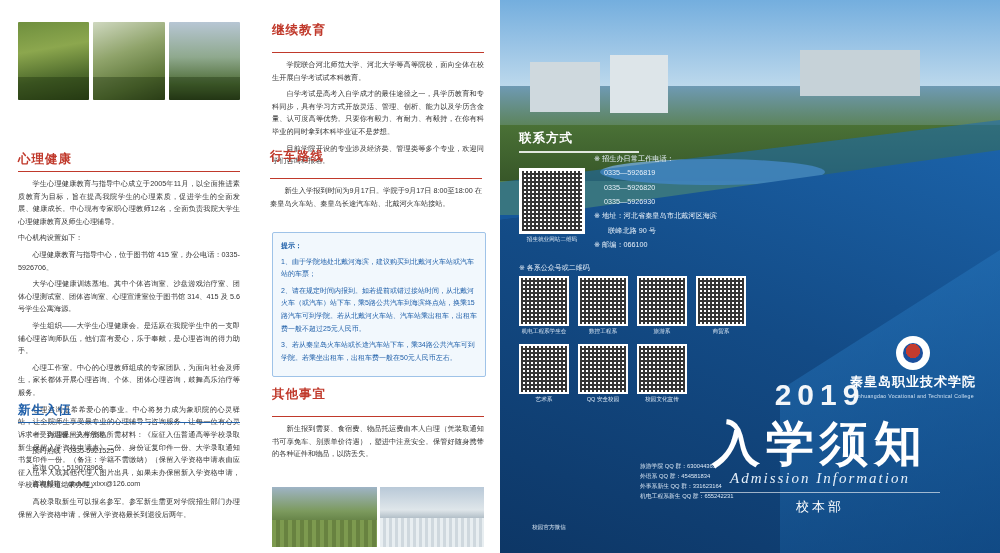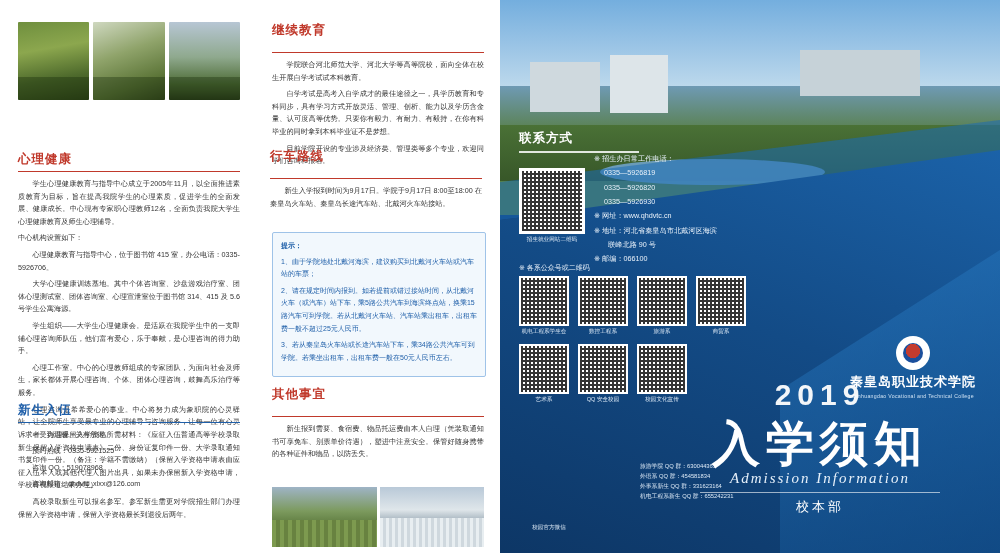--- a/index.html
+++ b/index.html
@@ -197,21 +197,20 @@
       <div class="qr-inner"></div>
     </div>
     <div class="qr-cap">招生就业网站二维码</div>
   </div>
 
   <div class="c-text" style="position:absolute;left:594px;top:152px;width:225px;">
     <div>※ 招生办日常工作电话：</div>
     <div style="padding-left:10px;">0335—5926819</div>
     <div style="padding-left:10px;">0335—5926820</div>
     <div style="padding-left:10px;">0335—5926930</div>
-    <div>※ 网址：www.qhdvtc.cn</div>
     <div>※ 地址：河北省秦皇岛市北戴河区海滨</div>
     <div style="padding-left:14px;">联峰北路 90 号</div>
     <div>※ 邮编：066100</div>
   </div>
 
   <div class="c-text" style="position:absolute;left:519px;top:262px;width:300px;font-size:7px;">※ 各系公众号或二维码</div>
 
   <div style="position:absolute;left:519px;top:276px;width:260px;display:flex;flex-wrap:wrap;gap:9px;">
     <div style="width:50px;">
       <div class="qr" style="width:46px;height:46px;padding:2px;">

